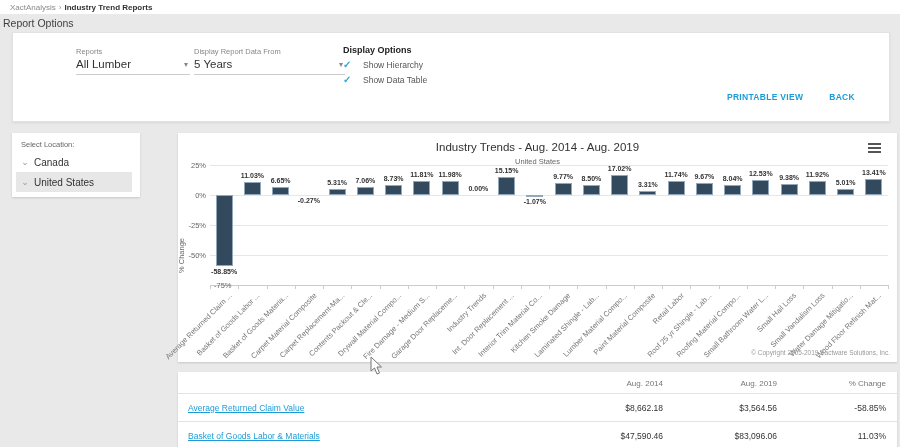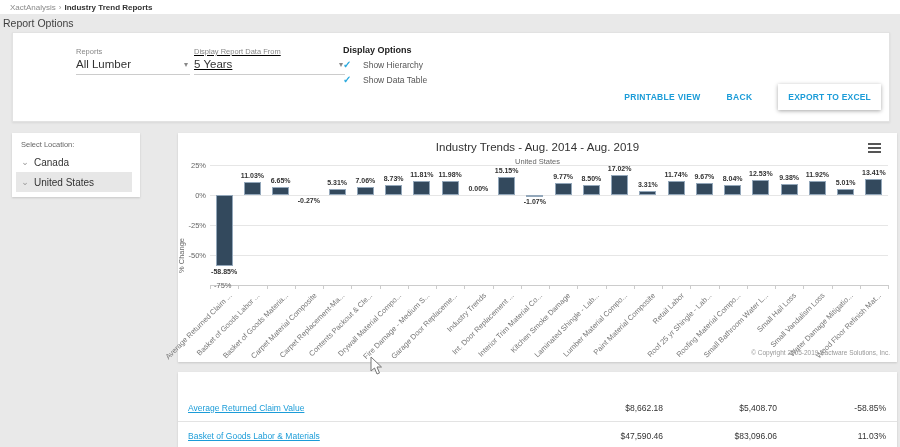--- a/index.html
+++ b/index.html
@@ -15,21 +15,21 @@
   .section-label { position:absolute; left:3px; top:17px; font-size:10.5px; color:#3f3f3f; }
 
   
   .options-card { position:absolute; left:12px; top:32px; width:878px; height:90px; background:#fff; border:1px solid #e2e2e2; box-shadow:0 1px 2px rgba(0,0,0,0.08); }
   .dd { position:absolute; top:14px; }
   .dd .dd-label { font-size:7.5px; color:#888; margin-bottom:2px; }
   .dd .dd-value { font-size:11.5px; color:#333; }
   .dd .dd-underline { position:absolute; left:0; bottom:-5px; height:1px; background:#ccc; width:100%; }
   .dd .chev { position:absolute; right:2px; top:13px; font-size:8px; color:#888; }
   .dd1 { left:63px; width:114px; }
-  .dd2 { left:181px; width:151px;text-decoration:underline; }
+  .dd2 { left:181px; width:151px; }
 
   .disp-opts { position:absolute; left:330px; top:12px; }
   .disp-title { font-size:9px; font-weight:bold; color:#222; margin-bottom:4px; }
   .check-row { display:flex; align-items:center; margin-bottom:4px; }
   .check-row .check { color:#2aa9dd; font-size:10px; font-weight:bold; width:20px; }
   .check-row .check-label { font-size:8.5px; color:#555; }
 
   .actions { position:absolute; right:8px; bottom:10px; height:28px; display:flex; align-items:center; }
   .text-btn { font-size:8.5px; font-weight:bold; color:#1b9cd8; letter-spacing:0.3px; margin-right:26px; cursor:pointer; background:none; border:none; font-family:inherit; }
   .raised-btn { font-size:8.5px; font-weight:bold; color:#1b9cd8; letter-spacing:0.2px; background:#fff; border:none; box-shadow:0 1px 4px rgba(0,0,0,0.35); padding:8px 10px; cursor:pointer; font-family:inherit; }
@@ -106,21 +106,20 @@
       <span class="check-label">Show Hierarchy</span>
     </div>
     <div class="check-row">
       <span class="check">✓</span>
       <span class="check-label">Show Data Table</span>
     </div>
   </div>
   <div class="actions">
     <button class="text-btn">PRINTABLE VIEW</button>
     <button class="text-btn">BACK</button>
-    <button class="raised-btn">EXPORT TO EXCEL</button>
   </div>
 </div>
 
 <div class="loc-card">
   <div class="loc-title">Select Location:</div>
   <div class="loc-row loc-row1">
     <span class="tree-chev">⌄</span>
     <span class="loc-label">Canada</span>
   </div>
   <div class="loc-row loc-row2 selected">
@@ -242,24 +241,29 @@
       <div class="bar" style="left: 655.375px; top: 13.908px; height: 16.092px; background: rgb(51, 73, 93);"></div>
       <div class="val-label" style="left: 643.875px; top: 3.908px;">13.41%</div>
       <div class="xtick" style="left: 649.75px;"></div>
       <div class="cat-label" style="right: 11.125px;">Wood Floor Refinish Mat...</div>
       <div class="xtick" style="left: 678px;"></div>
     </div>
   <div class="copyright">© Copyright 2005-2019 Xactware Solutions, Inc.</div>
 </div>
 
 <div class="table-card">
+  <div class="t-row t-header">
+    <span class="t-cell t-head c1">Aug. 2014</span>
+    <span class="t-cell t-head c2">Aug. 2019</span>
+    <span class="t-cell t-head c3">% Change</span>
+  </div>
   <div class="t-row t-r1">
     <span class="t-cell c-label t-link">Average Returned Claim Value</span>
     <span class="t-cell c1">$8,662.18</span>
-    <span class="t-cell c2">$5,408.70</span>
+    <span class="t-cell c2">$3,564.56</span>
     <span class="t-cell c3">-58.85%</span>
   </div>
   <div class="t-row t-r2">
     <span class="t-cell c-label t-link">Basket of Goods Labor &amp; Materials</span>
     <span class="t-cell c1">$47,590.46</span>
     <span class="t-cell c2">$83,096.06</span>
     <span class="t-cell c3">11.03%</span>
   </div>
 </div>
 

